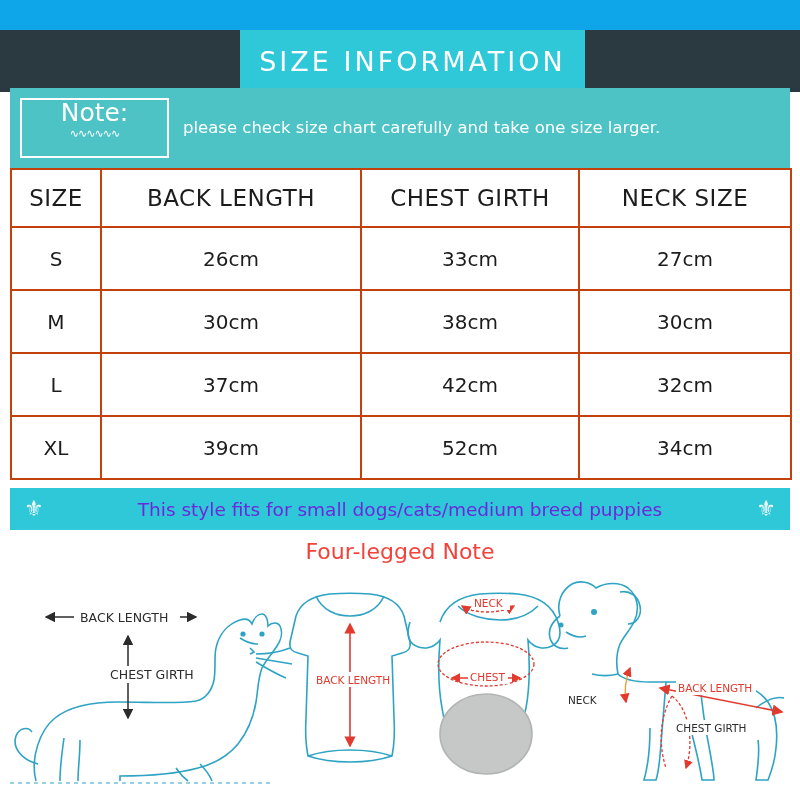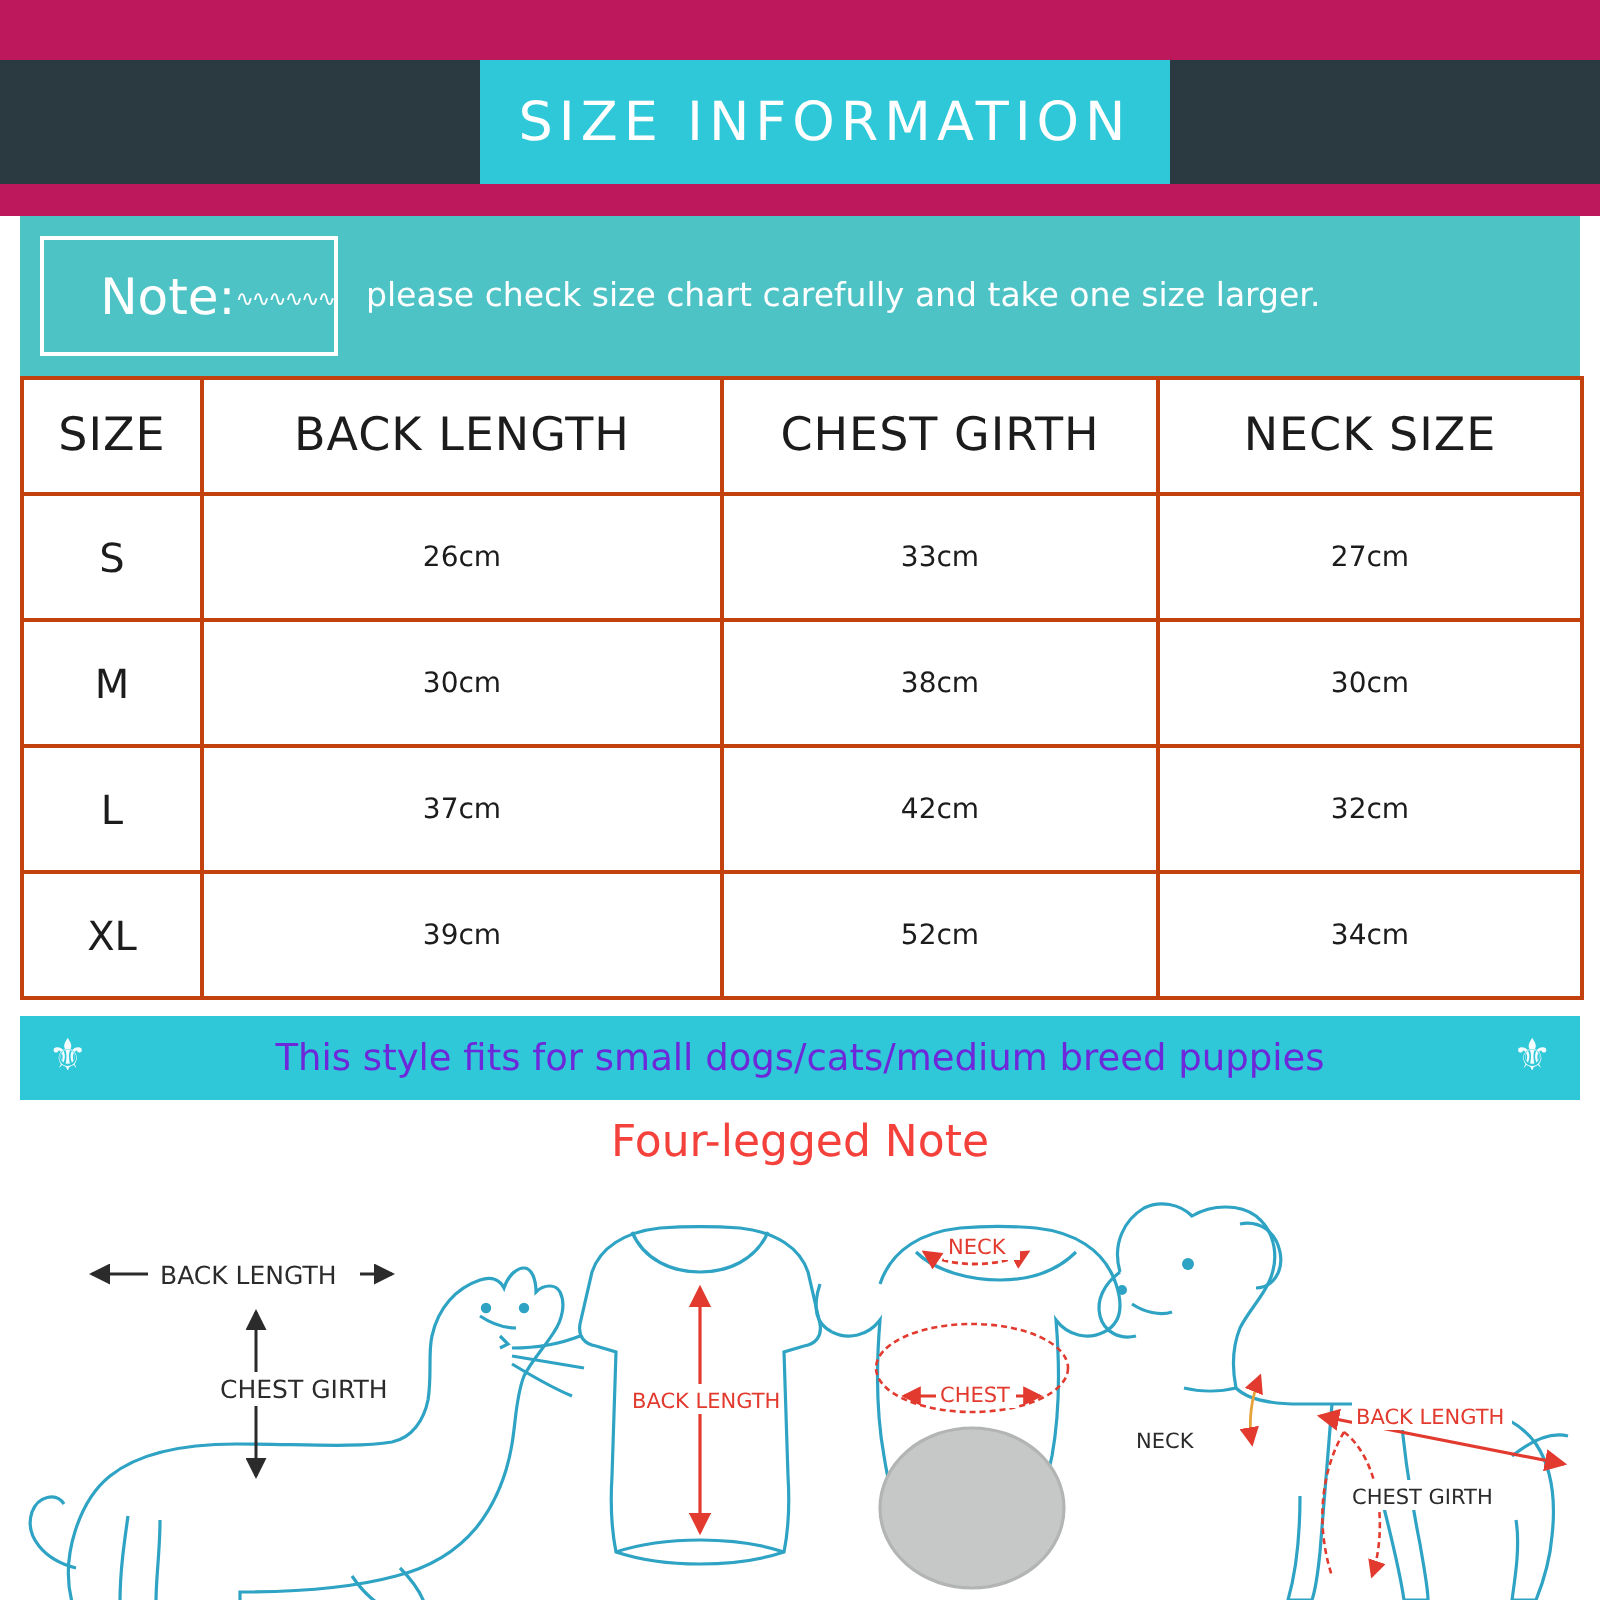--- a/index.html
+++ b/index.html
@@ -17,22 +17,22 @@
   .page {
     position: relative;
     width: 800px;
     height: 800px;
     background: #ffffff;
   }
 
   
   .header {
     position: relative;
-    height: 108px;
-    background: #be185d;
+    height: 88px;
+    background: #0ea5e9;
   }
   .header-dark-left,
   .header-dark-right {
     position: absolute;
     top: 30px;
     height: 62px;
     background: #2b3a40;
   }
   .header-dark-left { left: 0; width: 246px; }
   .header-dark-right { right: 0; width: 227px; }
@@ -63,23 +63,23 @@
     display: flex;
     align-items: center;
     padding-left: 10px;
     box-sizing: border-box;
   }
   .note-box {
     width: 145px;
     height: 56px;
     border: 2px solid #ffffff;
     display: flex;
-    flex-direction: row;
+    flex-direction: column;
     align-items: center;
-    justify-content: flex-end;
+    justify-content: flex-start;
     margin-right: 14px;
     flex: none;
   }
   .note-box .note-text {
     color: #ffffff;
     font-size: 25px;
     line-height: 1;
     font-family: "DejaVu Sans", sans-serif;
   }
   .note-wave {
@@ -110,21 +110,21 @@
     color: #1c1c1c;
   }
   .size-table th {
     height: 54px;
     font-size: 23px;
     font-weight: normal;
     letter-spacing: 0.5px;
   }
   .size-table td {
     height: 59px;
-    font-size: 14px;
+    font-size: 20px;
   }
   .size-table .col-size { width: 90px; }
   .size-table .col-back { width: 260px; }
   .size-table .col-chest { width: 218px; }
   .size-table .col-neck { width: 212px; }
   .size-table td.cell-size { font-size: 20px; }
 
   
   .fits-band {
     margin: 8px 10px 0 10px;

